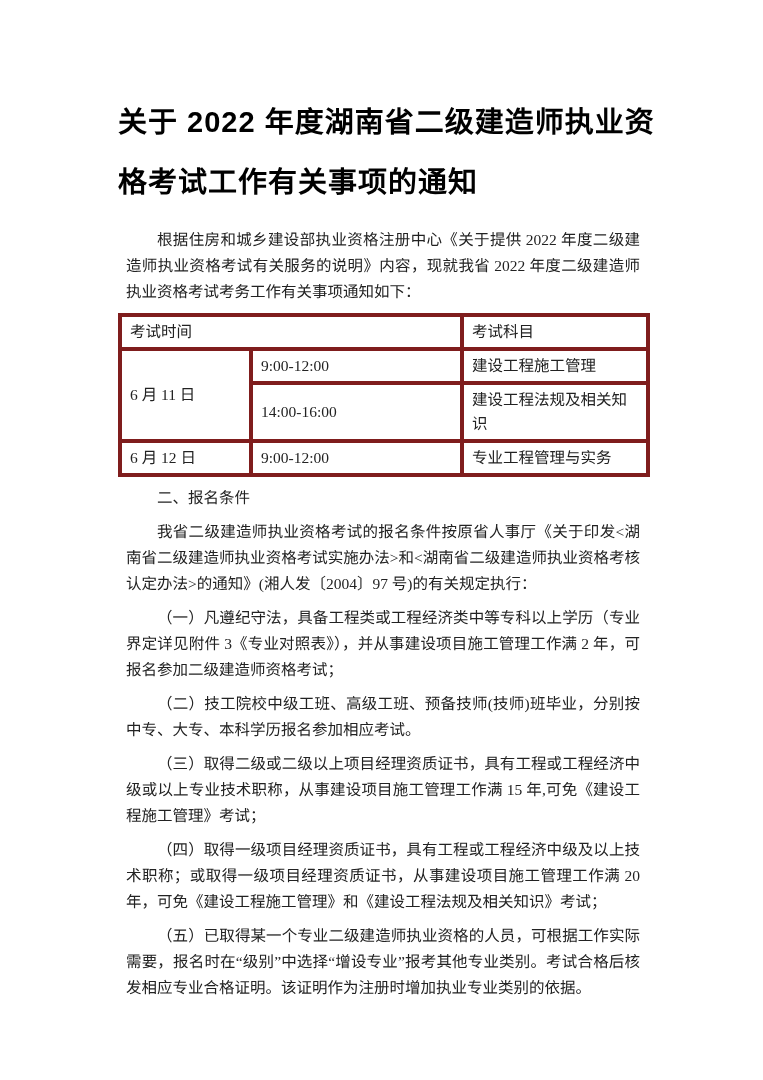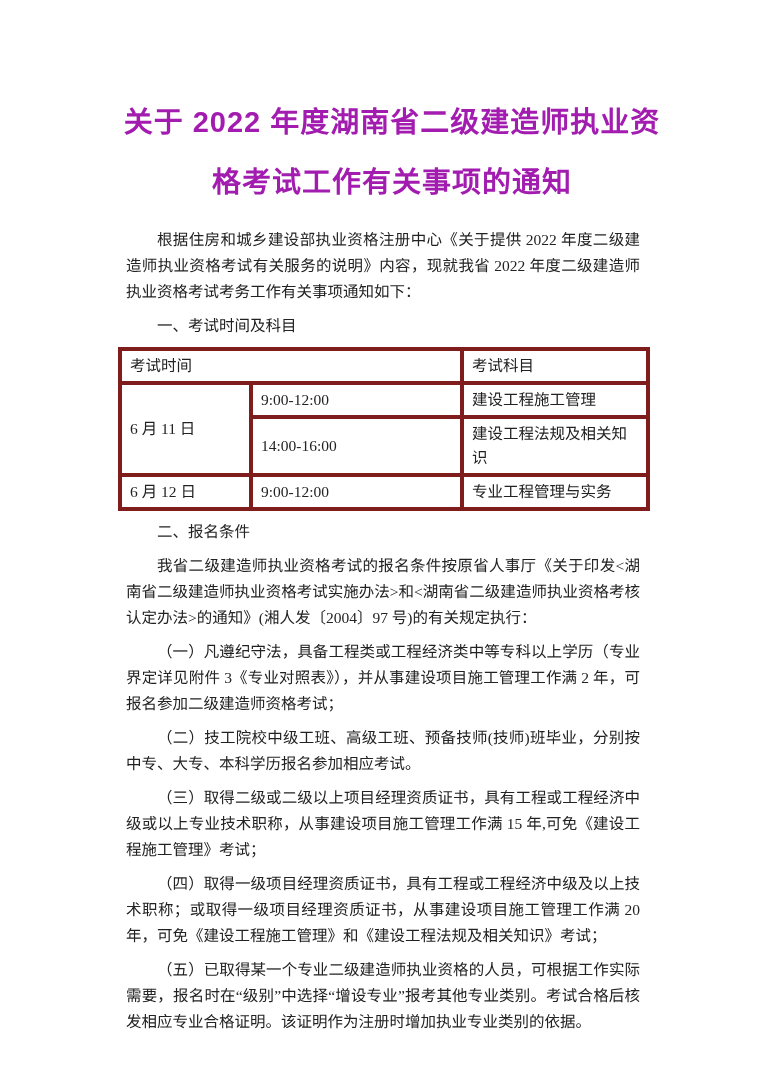--- a/index.html
+++ b/index.html
@@ -19,22 +19,21 @@
     width: 530px;
   }
   .doc-title {
     width: 548px;
     margin: 0 auto 15px auto;
     font-family: "Liberation Sans", "DejaVu Sans", sans-serif;
     font-weight: bold;
     font-size: 29px;
     line-height: 60px;
     letter-spacing: 1px;
-    text-align: center;
-    color: #a21caf;
+    color: #000000;
   }
   .para, .heading {
     margin: 8px;
     font-size: 15.5px;
     line-height: 26px;
     text-indent: 2em;
     text-align: justify;
   }
   .heading { text-align: left; }
   table.exam-table {
@@ -86,21 +85,20 @@
 </head>
 <body>
 
 <div class="page">
   <div class="content">
 
     <div class="doc-title">关于 2022 年度湖南省二级建造师执业资格考试工作有关事项的通知</div>
 
     <p class="para">根据住房和城乡建设部执业资格注册中心《关于提供 2022 年度二级建造师执业资格考试有关服务的说明》内容，现就我省 2022 年度二级建造师执业资格考试考务工作有关事项通知如下：</p>
 
-    <p class="heading">一、考试时间及科目</p>
 
     <table class="exam-table">
       <colgroup>
         <col class="col-date">
         <col class="col-time">
         <col class="col-subject">
       </colgroup>
       <tbody>
         <tr class="r-head">
           <th colspan="2">考试时间</th>

